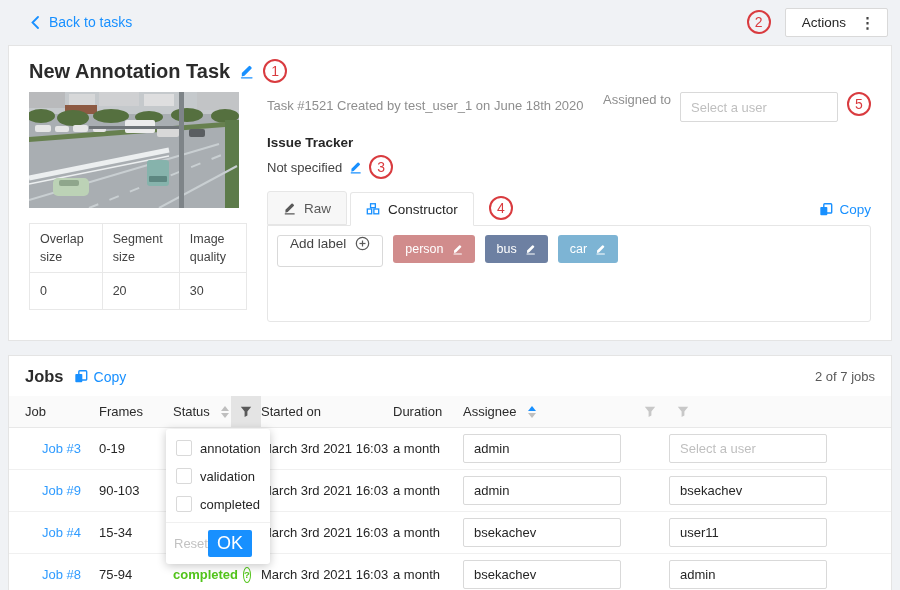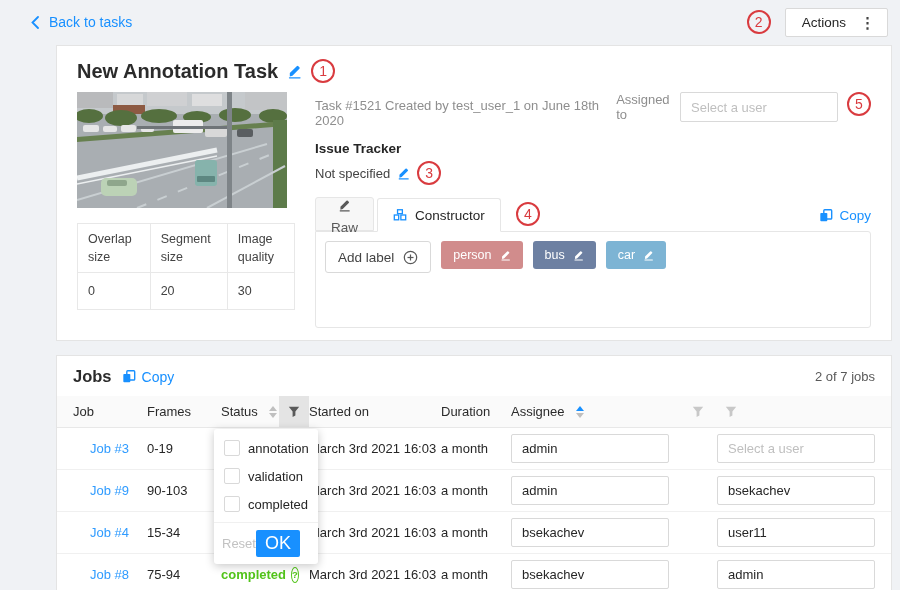--- a/index.html
+++ b/index.html
@@ -15,21 +15,21 @@
   .actions-btn{display:flex;align-items:center;gap:14px;background:#fff;border:1px solid #d9d9d9;
                border-radius:2px;padding:6px 12px 6px 16px;font-size:13.5px;cursor:pointer;}
   .more-dots{font-size:15px;font-weight:700;color:#434343;line-height:1;}
 
   
   .callout{display:inline-flex;align-items:center;justify-content:center;width:24px;height:24px;
            border:2px solid #d93b3f;border-radius:50%;color:#d93b3f;font-size:14px;flex:none;
            background:transparent;box-sizing:border-box;}
 
   
-  .card{position:absolute;left:8px;right:8px;background:#fff;border:1px solid #e4e4e4;box-sizing:border-box;margin-left:48px;}
+  .card{position:absolute;left:8px;right:8px;background:#fff;border:1px solid #e4e4e4;box-sizing:border-box;}
   #task-card{top:45px;height:296px;padding:13px 20px;}
   #jobs-card{top:355px;height:250px;}
 
   
   .task-title-row{display:flex;align-items:center;gap:9px;}
   .task-title{font-size:20px;font-weight:700;color:#2b2b2b;}
   .edit-icon{display:inline-flex;color:#1890ff;}
   .task-body{display:flex;margin-top:9px;}
   .task-left{width:218px;flex:none;}
   .thumb{width:210px;height:116px;display:block;}
@@ -45,27 +45,27 @@
              font-family:"Liberation Sans",sans-serif;color:#262626;background:#fff;box-sizing:border-box;outline:none;}
   .ant-input::placeholder{color:#bfbfbf;}
   .assigned .ant-input{width:158px;}
   .issue-block{margin-top:13px;}
   .issue-label{font-weight:700;font-size:13.5px;color:#262626;}
   .issue-value{display:flex;align-items:center;gap:7px;margin-top:5px;font-size:13px;color:#434343;}
   .tabs-row{margin-top:12px;display:flex;justify-content:space-between;align-items:flex-end;}
   .tabs{display:flex;align-items:flex-end;gap:3px;}
   .tab{height:34px;padding:0 15px;display:flex;align-items:center;gap:8px;font-size:13.5px;
        border:1px solid #e6e6e6;border-radius:3px 3px 0 0;cursor:pointer;box-sizing:border-box;}
-  .tab-raw{background:#f7f7f7;color:#595959;flex-direction:column;}
+  .tab-raw{background:#f7f7f7;color:#595959;}
   .tab-active{background:#fff;color:#262626;border-bottom-color:#fff;margin-bottom:-1px;position:relative;z-index:2;}
   .tab-callout{margin-left:12px;margin-bottom:5px;}
   .copy-link{display:flex;align-items:center;gap:6px;color:#1890ff;font-size:13.5px;cursor:pointer;margin-bottom:8px;}
   .labels-box{border:1px solid #e6e6e6;border-radius:0 3px 3px 3px;height:97px;padding:9px;
               display:flex;gap:10px;align-items:flex-start;box-sizing:border-box;}
-  .add-label-btn{height:30px;display:flex;align-items:center;gap:9px;background:#fff;border:1px solid #d9d9d9;
+  .add-label-btn{height:30px;display:flex;align-items:flex-start;gap:9px;background:#fff;border:1px solid #d9d9d9;
                  border-radius:3px;padding:0 12px;font-size:13.5px;color:#434343;cursor:pointer;}
   .chip{height:28px;display:flex;align-items:center;gap:8px;border-radius:3px;padding:0 12px;
         color:#fff;font-size:12.5px;cursor:pointer;}
 
   
   .jobs-head{display:flex;justify-content:space-between;align-items:center;padding:11px 16px 10px;}
   .jobs-head-left{display:flex;align-items:center;gap:10px;}
   .jobs-title{font-size:16.5px;font-weight:700;color:#2b2b2b;}
   .jobs-copy{display:flex;align-items:center;gap:6px;color:#1890ff;font-size:14px;cursor:pointer;}
   .jobs-count{color:#595959;font-size:13px;}

